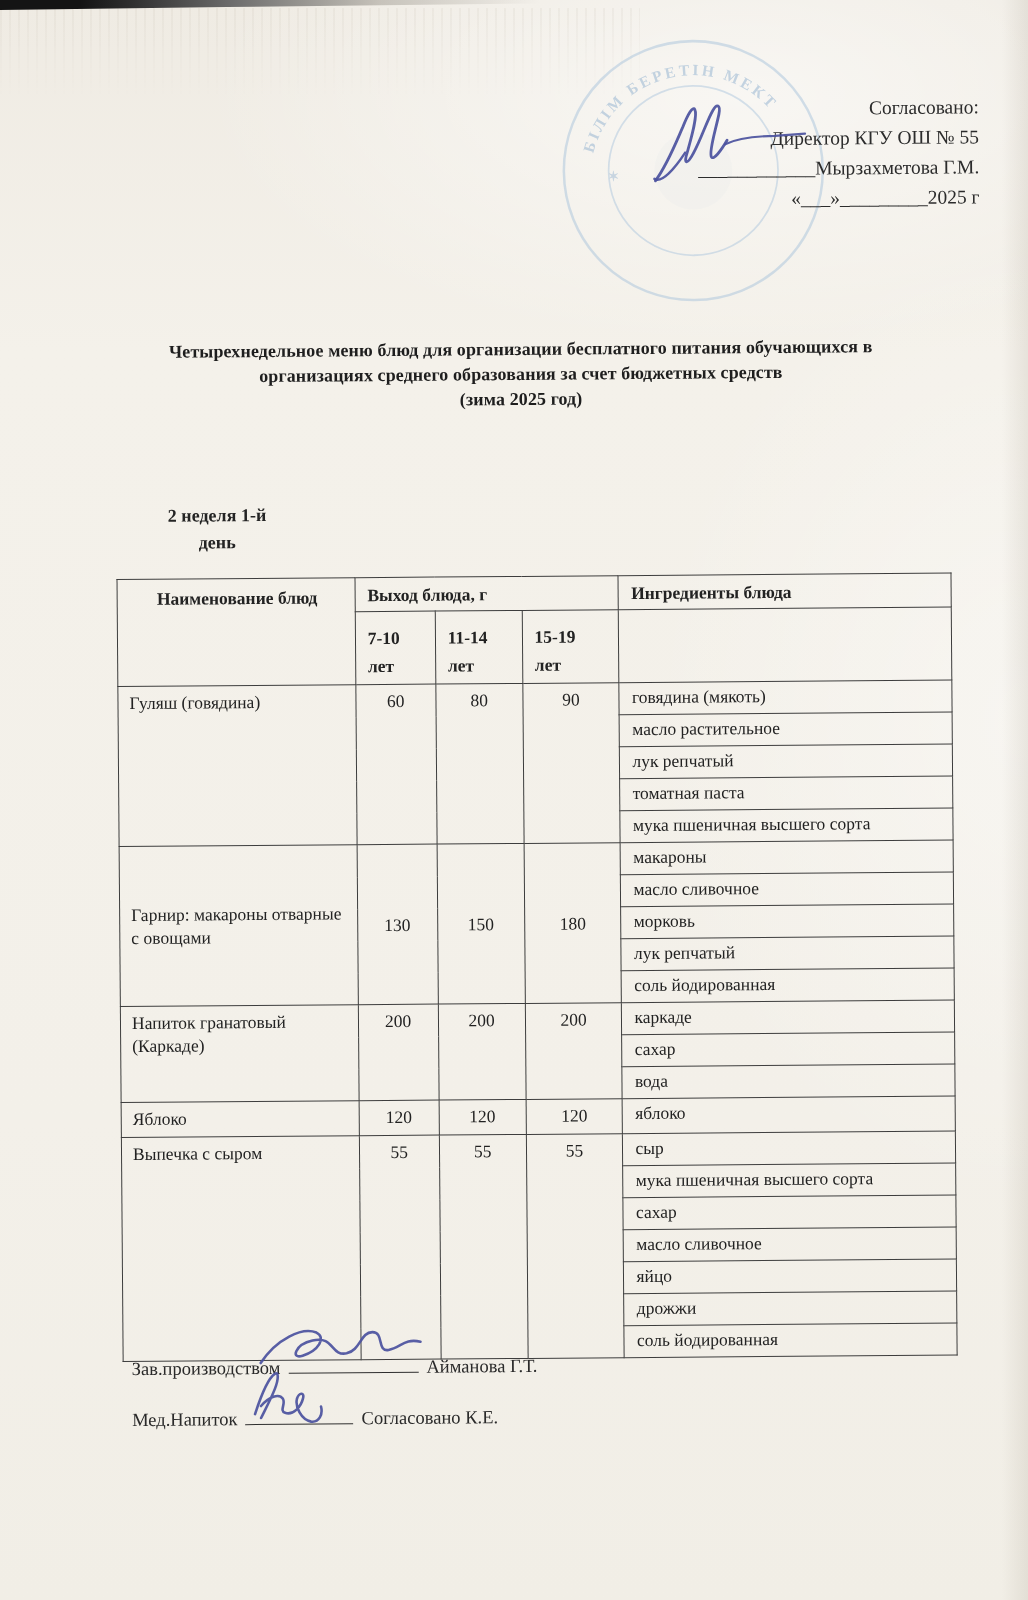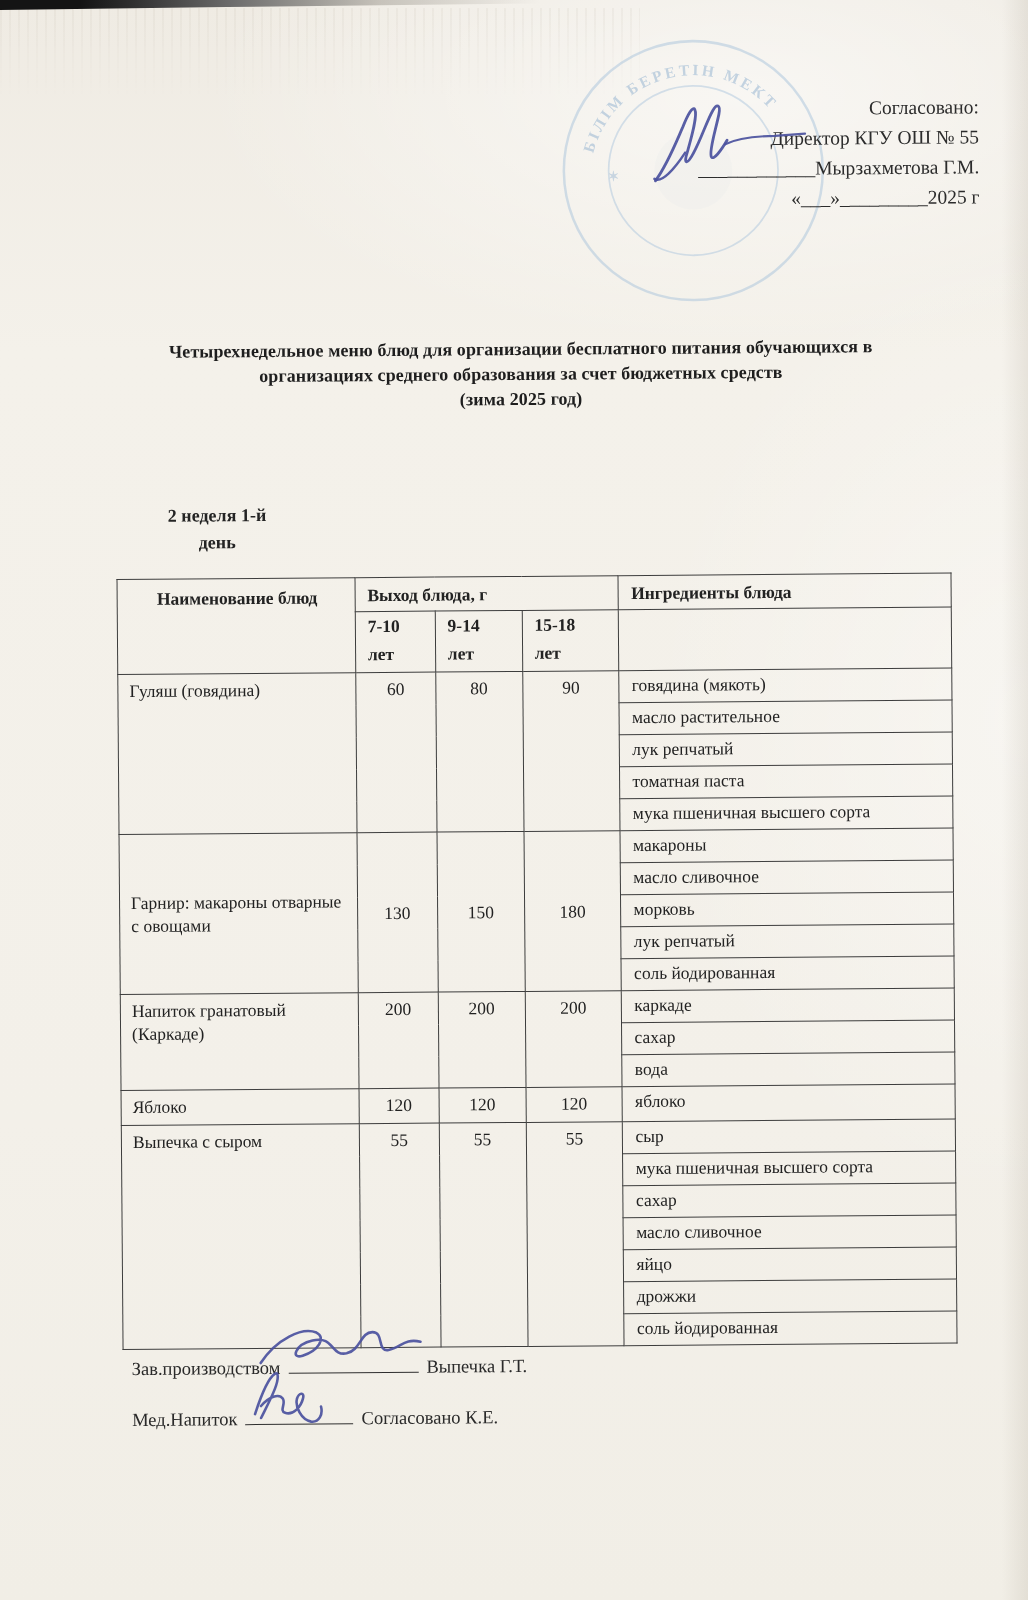--- a/index.html
+++ b/index.html
@@ -46,21 +46,21 @@
     font-weight:bold;font-size:18px;line-height:27px;color:#242424;}
 
   
   table.menu{position:absolute;top:576px;left:118px;width:835px;border-collapse:collapse;
     font-size:17.5px;color:#222;}
   .menu th,.menu td{border:1.6px solid #3d3d3d;}
   .menu thead th{font-weight:bold;text-align:left;vertical-align:top;padding:7px 10px 4px 12px;}
   .menu th.name-h{text-align:center;padding-top:9px;}
   .menu tr.hdr1{height:34px;}
   .menu tr.hdr2{height:56px;}
-  .menu .age{white-space:pre-line;line-height:28px;padding-top:0;}
+  .menu .age{white-space:pre-line;line-height:28px;padding-top:12px;}
   .menu tbody td{padding:3px 10px;height:25px;line-height:23px;vertical-align:top;}
   .menu td.dish-name{padding:5px 8px 4px 11px;}
   .menu td.portion{text-align:center;padding-top:5px;}
   .menu td.vm{vertical-align:middle;}
   .menu td.ingredient{padding-left:12px;}
 
   
   .sign-block{position:absolute;top:1356px;left:127px;font-size:18.5px;color:#2a2a2a;}
   .sign-row{height:40px;margin-bottom:11px;white-space:nowrap;}
   .sigline{display:inline-block;position:relative;border-bottom:1.7px solid #2e2e2e;
@@ -125,23 +125,23 @@
     </colgroup>
     <thead>
       <tr class="hdr1">
         <th class="name-h" rowspan="2">Наименование блюд</th>
         <th colspan="3">Выход блюда, г</th>
         <th>Ингредиенты блюда</th>
       </tr>
       <tr class="hdr2">
         <th class="age">7-10
 лет</th>
-        <th class="age">9-14
+        <th class="age">11-14
 лет</th>
-        <th class="age">15-18
+        <th class="age">15-19
 лет</th>
         <th></th>
       </tr>
     </thead>
     <tbody>
         <tr>
           <td class="dish-name" rowspan="5">Гуляш (говядина)</td>
           <td class="portion" rowspan="5">60</td>
           <td class="portion" rowspan="5">80</td>
           <td class="portion" rowspan="5">90</td>
@@ -223,21 +223,21 @@
         <tr>
           <td class="ingredient">соль йодированная</td>
         </tr>
       </tbody>
   </table>
 
   <div class="sign-block">
     <div class="sign-row">
       <span>Зав.производством</span><span class="sigline sl1"><svg viewBox="0 0 180 58">
             <path class="ink" stroke-width="2.6" d="M6,44 C22,20 48,8 62,14 C72,19 64,32 48,37 C36,41 40,26 58,22 C80,17 76,38 92,35 C106,32 106,14 118,14 C130,14 122,34 134,32 C146,30 150,20 166,24"></path>
-          </svg></span><span>Выпечка Г.Т.</span>
+          </svg></span><span>Айманова Г.Т.</span>
     </div>
     <div class="sign-row">
       <span>Мед.Напиток</span><span class="sigline sl2"><svg viewBox="0 0 120 60">
             <path class="ink" stroke-width="2.6" d="M16,46 C22,28 30,10 36,6 C40,3 40,11 36,21 C32,31 26,42 22,50 M22,38 C30,29 40,25 44,31 C47,36 40,43 46,45 C54,48 62,39 64,31 C66,24 60,25 58,31 C56,39 62,52 72,54 C80,55 84,47 82,39"></path>
           </svg></span><span>Согласовано К.Е.</span>
     </div>
   </div>
 
 </div>
 

